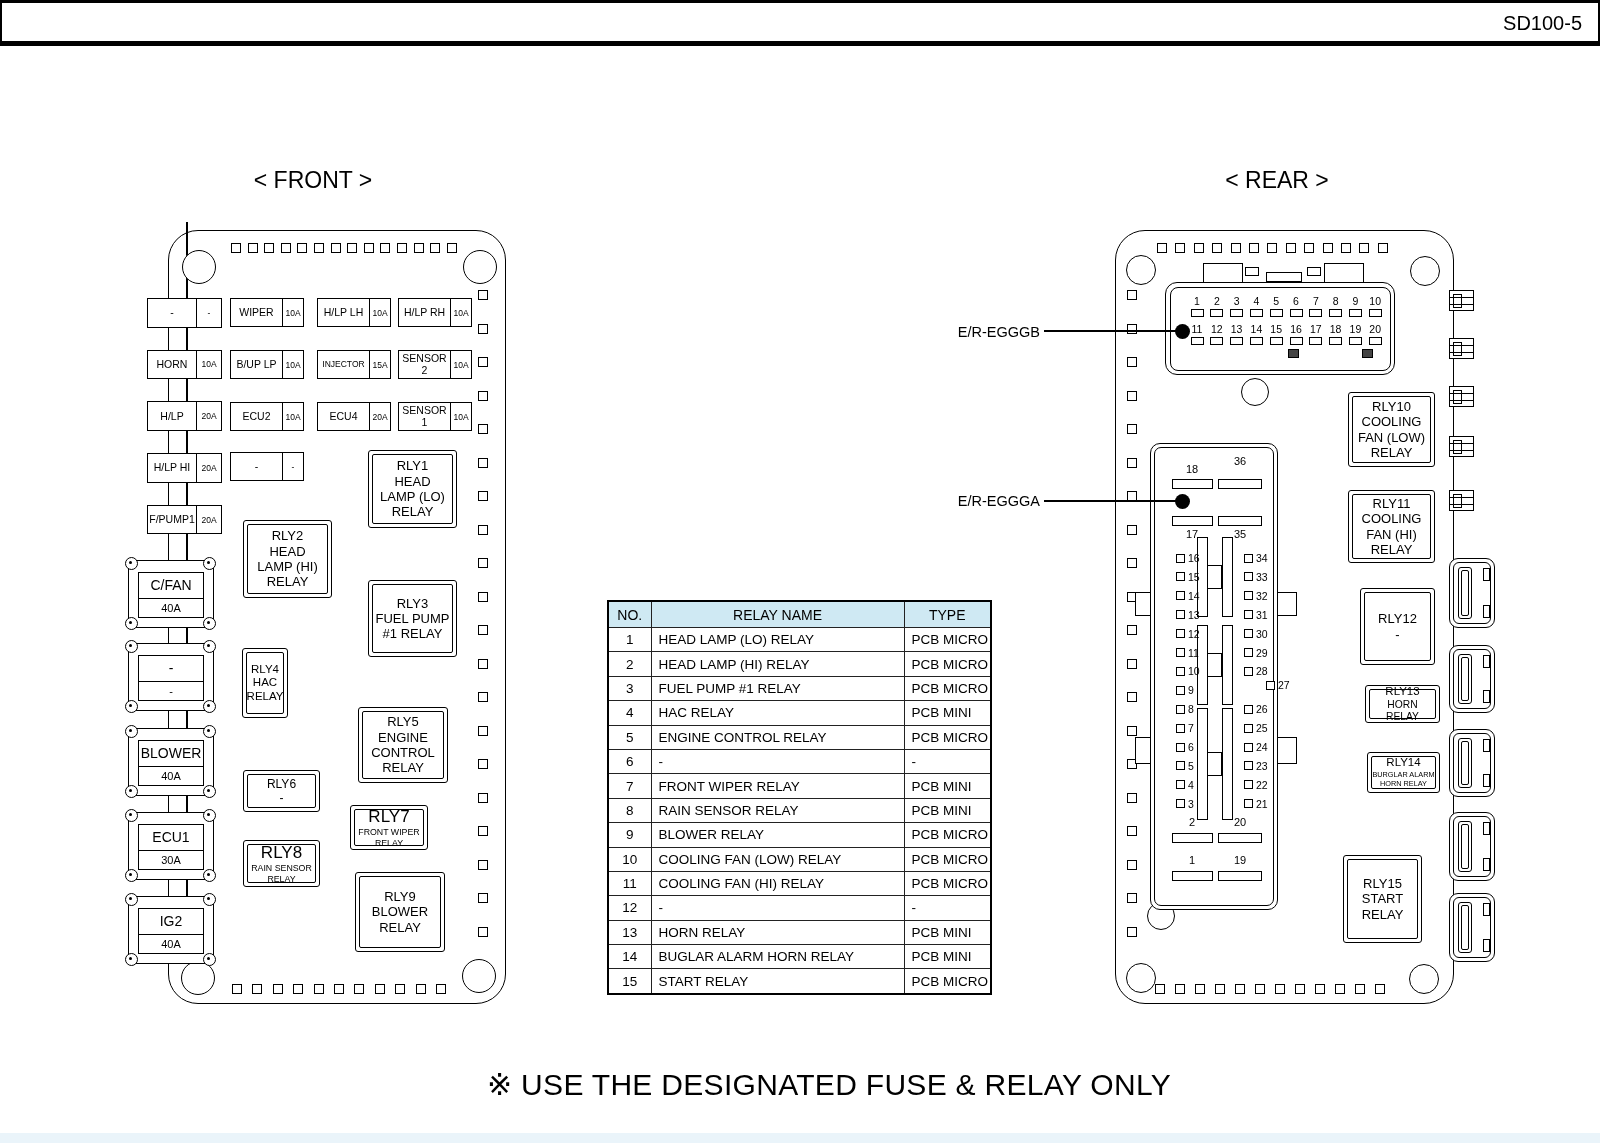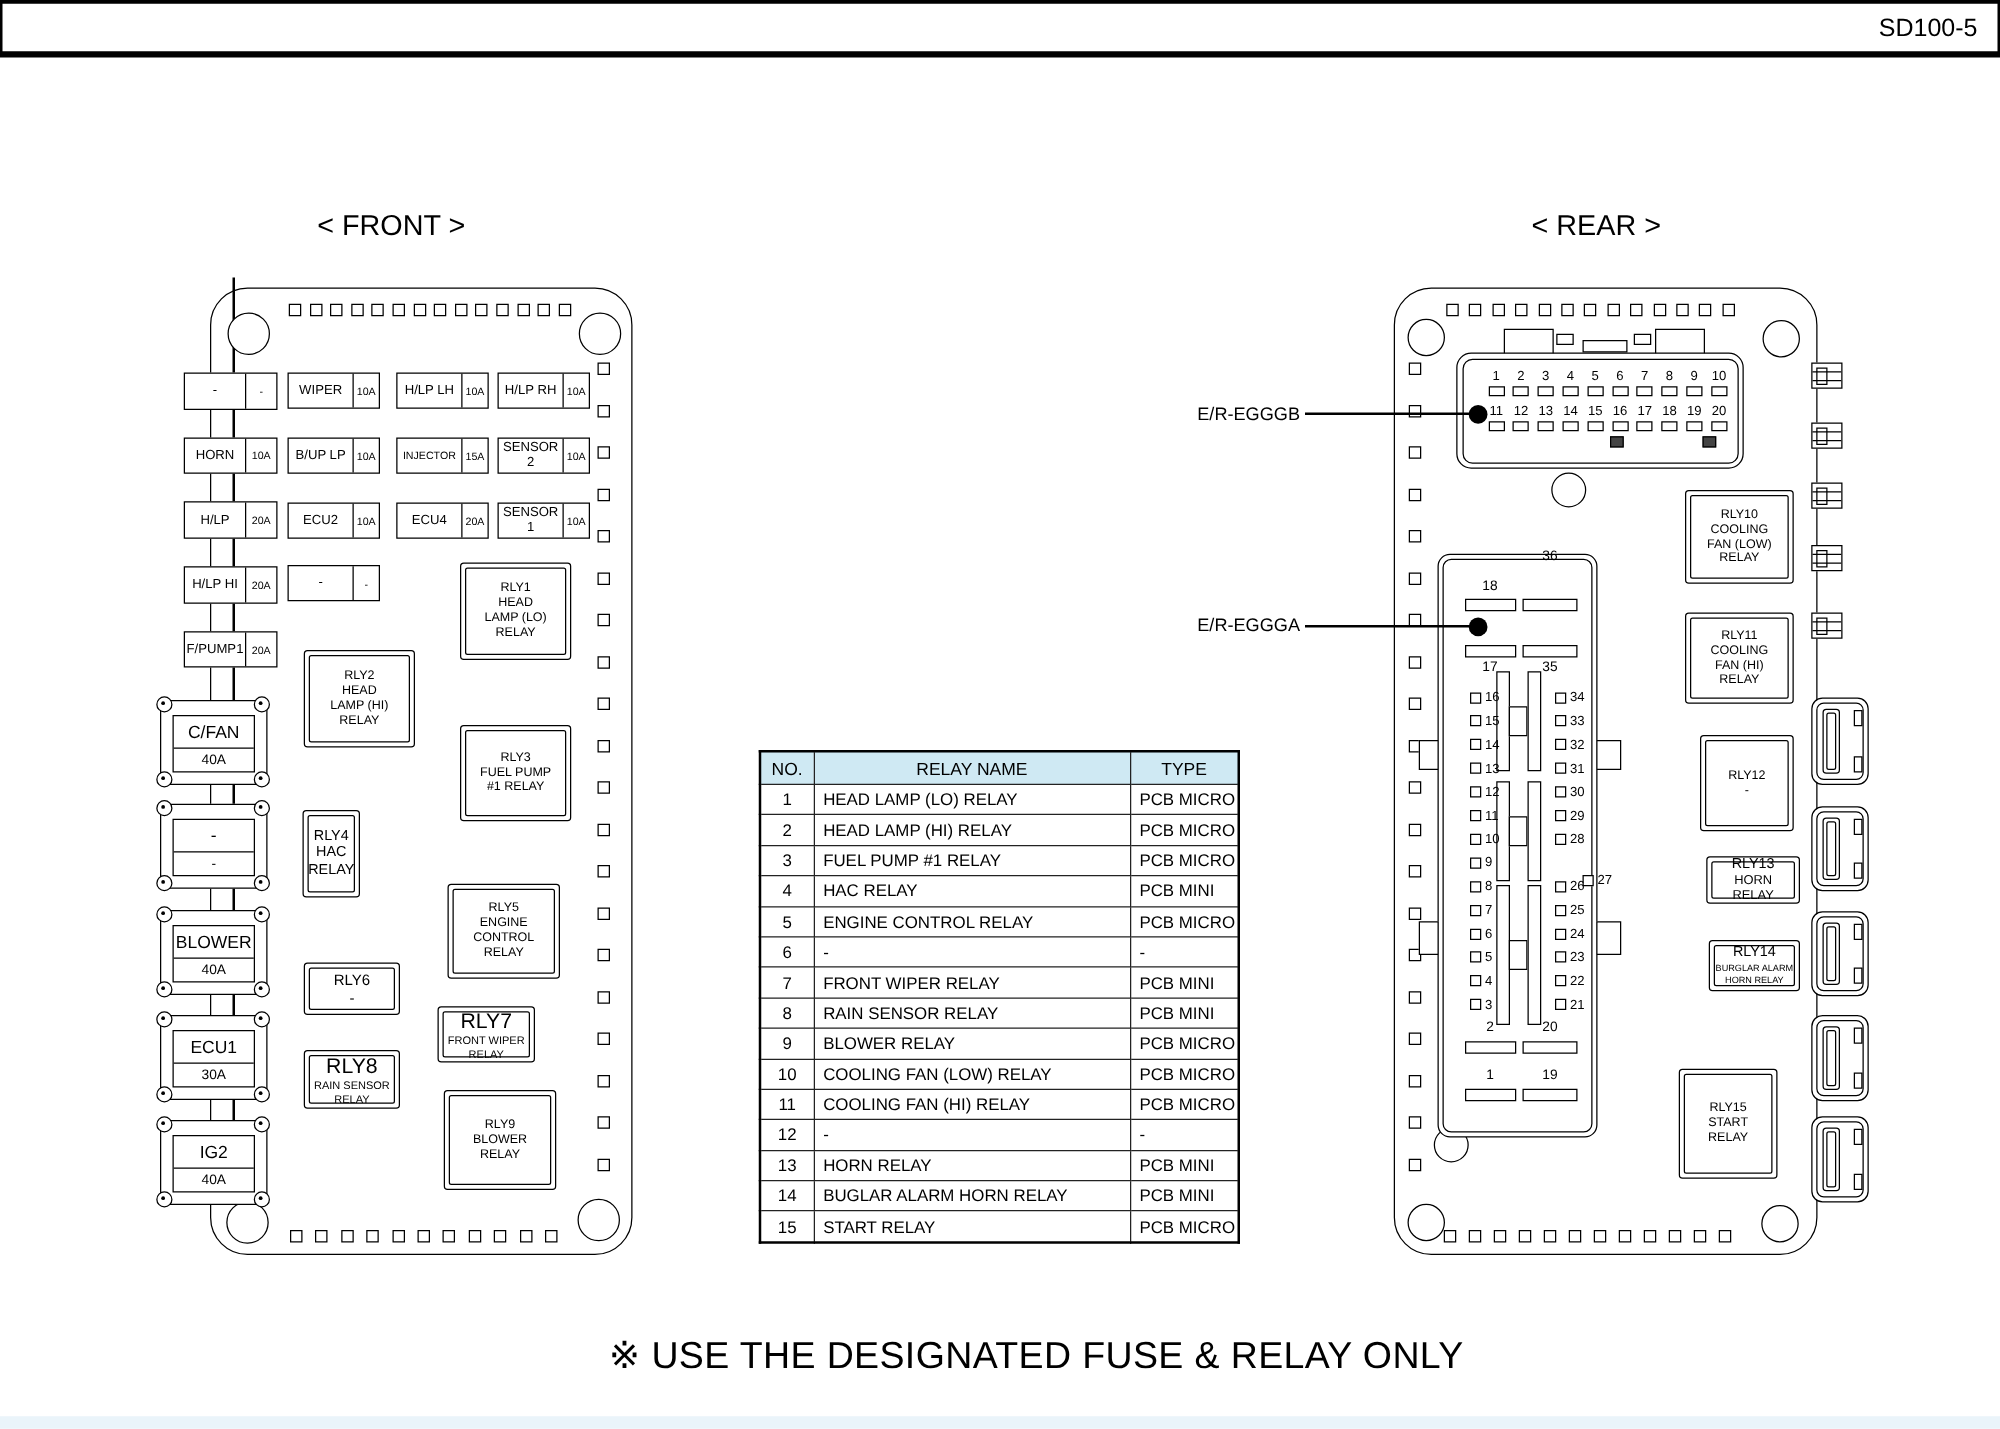--- a/index.html
+++ b/index.html
@@ -40,21 +40,21 @@
   .maxi-name{flex:1.35;display:flex;align-items:center;justify-content:center;font-size:14px}
   .maxi-rating{flex:1;display:flex;align-items:center;justify-content:center;border-top:1.1px solid #000;font-size:11px}
   .bolt{position:absolute;width:11px;height:11px;border:1.3px solid #000;border-radius:50%;background:#fff}
   .bolt::after{content:"";position:absolute;left:3px;top:3px;width:3px;height:3px;background:#000;border-radius:50%}
 
   
   .relay{position:absolute;border:1.5px solid #000;border-radius:3px;background:#fff;z-index:4;box-sizing:border-box}
   .relay-in{position:absolute;inset:2.6px;border:1.1px solid #000;border-radius:2px;display:flex;
             flex-direction:column;align-items:center;justify-content:center;text-align:center;line-height:1.18}
   .rsub{white-space:pre-line}
-  .sz-lg .rid,.sz-lg .rsub{font-size:10px}
+  .sz-lg .rid,.sz-lg .rsub{font-size:13px}
   .sz-md .rid,.sz-md .rsub{font-size:11.5px}
   .sz-md6 .rid,.sz-md6 .rsub{font-size:12px}
   .sz-sm .rid{font-size:17px}.sz-sm .rsub{font-size:8.8px;line-height:1.25}
   .sz-sm13 .rid{font-size:11.5px}.sz-sm13 .rsub{font-size:10.3px}
   .sz-xs .rid{font-size:11.5px}.sz-xs .rsub{font-size:7.3px;line-height:1.3}
 
   
   .conn-b{position:absolute;left:1165px;top:282px;width:230px;height:93px;border:1.8px solid #000;
           border-radius:12px;background:#fff;z-index:3;box-sizing:border-box}
   .conn-b::after{content:"";position:absolute;inset:3.5px;border:1.1px solid #000;border-radius:8px}
@@ -135,21 +135,21 @@
   <div class="cb-screw" style="left:1288px;top:349px"></div>
   <div class="cb-screw" style="left:1362px;top:349px"></div>
 
   <div class="conn-a"></div>
   <div class="tab" style="left:1135px;top:592px;width:16px;height:24px"></div>
   <div class="tab" style="left:1135px;top:737px;width:16px;height:27px"></div>
   <div class="tab" style="left:1277px;top:592px;width:20px;height:24px"></div>
   <div class="tab" style="left:1277px;top:737px;width:20px;height:27px"></div>
 
   <div class="alabel" style="left:1177px;top:463px">18</div>
-  <div class="alabel" style="left:1225px;top:439px">36</div>
+  <div class="alabel" style="left:1225px;top:455px">36</div>
   <div class="abar" style="left:1172px;top:479px;width:41px"></div>
   <div class="abar" style="left:1218px;top:479px;width:44px"></div>
   <div class="abar" style="left:1172px;top:516px;width:41px"></div>
   <div class="abar" style="left:1218px;top:516px;width:44px"></div>
   <div class="alabel" style="left:1177px;top:528px">17</div>
   <div class="alabel" style="left:1225px;top:528px">35</div>
 
   <div class="hgroup" style="top:537px;height:80px">
     <div class="rail"></div>
     <div class="rail"></div>
@@ -750,21 +750,21 @@
       <div class="pl">30</div>
     </div>
     <div class="pina" style="left: 1244px; top: 646.5px;">
       <div class="psq"></div>
       <div class="pl">29</div>
     </div>
     <div class="pina" style="left: 1244px; top: 665.4px;">
       <div class="psq"></div>
       <div class="pl">28</div>
     </div>
-    <div class="pina" style="left: 1244px; top: 698px; padding-left: 22px;">
+    <div class="pina" style="left: 1244px; top: 679px; padding-left: 22px;">
       <div class="psq"></div>
       <div class="pl">27</div>
     </div>
     <div class="pina" style="left: 1244px; top: 703.2px;">
       <div class="psq"></div>
       <div class="pl">26</div>
     </div>
     <div class="pina" style="left: 1244px; top: 722.1px;">
       <div class="psq"></div>
       <div class="pl">25</div>

